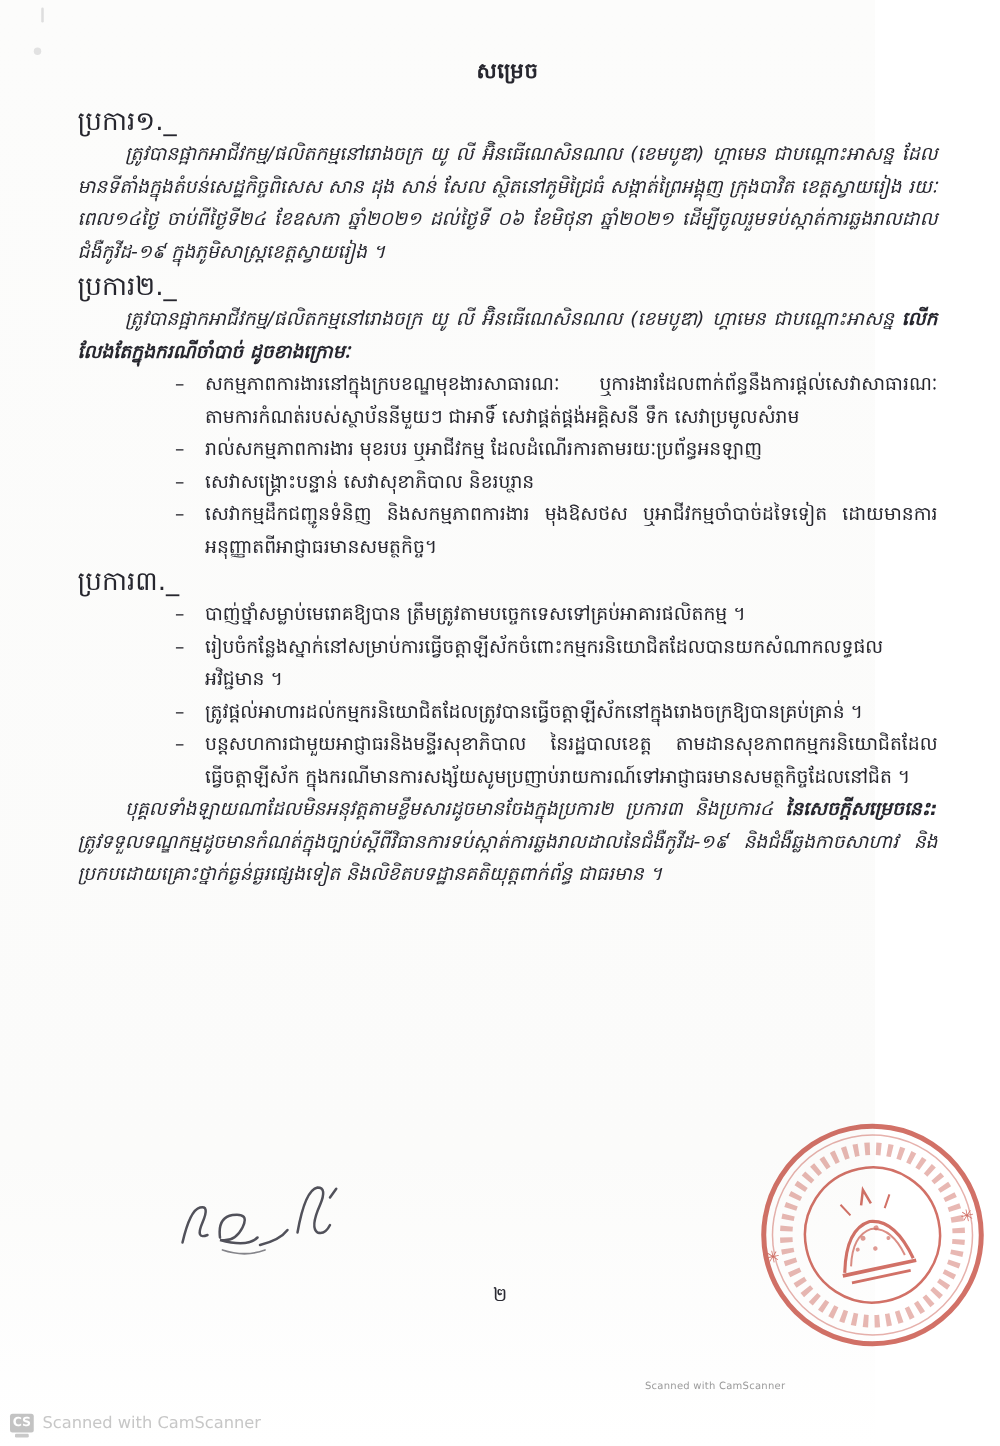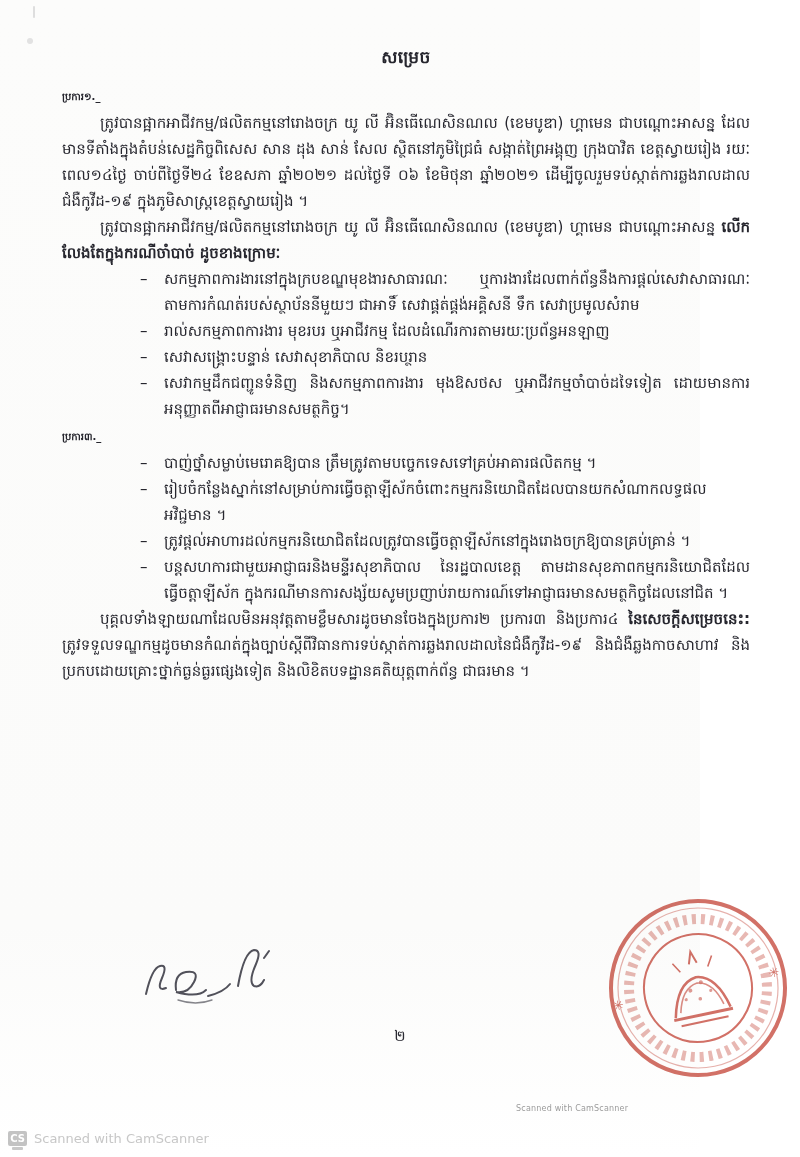--- a/index.html
+++ b/index.html
@@ -16,24 +16,24 @@
     position:absolute; top:44px; left:62px; width:688px;
     font-size:15px; line-height:26px;
   }
 
   .doc-title {
     text-align:center; font-weight:bold; font-size:17px;
     letter-spacing:.5px; margin-bottom:14px;
   }
 
   .article-heading {
-    font-weight:bold; font-size:10px; line-height:26px; margin-top:2px;
-  }
-
-  .para { text-indent:38px; text-align:justify; }
+    font-weight:normal; font-size:21px; line-height:26px; margin-top:2px;
+  }
+
+  .para { text-indent:38px; text-align:justify;font-style:italic; }
   .para .bold { font-weight:bold; }
 
   .bullets { margin-left:78px; }
   .bullet-row { display:flex; align-items:flex-start; }
   .bullet-marker { width:24px; flex:0 0 24px; }
   .bullet-text { flex:1; text-align:justify; }
 
   .signature {
     position:absolute; left:138px; top:942px; width:180px; height:80px;
     opacity:.85;
@@ -90,20 +90,21 @@
   <div class="content">
 
     <div class="doc-title">សម្រេច</div>
 
     <section>
       <div class="article-heading">ប្រការ១._</div>
       <p class="para">ត្រូវបានផ្អាកអាជីវកម្ម/ផលិតកម្មនៅរោងចក្រ យូ លី អ៊ិនធើណេសិនណល (ខេមបូឌា) ហ្គាមេន ជាបណ្ដោះអាសន្ន ដែលមានទីតាំងក្នុងតំបន់សេដ្ឋកិច្ចពិសេស សាន ដុង សាន់ សែល ស្ថិតនៅភូមិជ្រៃធំ សង្កាត់ព្រៃអង្គុញ ក្រុងបាវិត ខេត្តស្វាយរៀង រយៈពេល១៤ថ្ងៃ ចាប់ពីថ្ងៃទី២៤ ខែឧសភា ឆ្នាំ២០២១ ដល់ថ្ងៃទី ០៦ ខែមិថុនា ឆ្នាំ២០២១ ដើម្បីចូលរួមទប់ស្កាត់ការឆ្លងរាលដាលជំងឺកូវីដ-១៩ ក្នុងភូមិសាស្ត្រខេត្តស្វាយរៀង ។</p>
     </section>
 
     <section>
+      <div class="article-heading">ប្រការ២._</div>
       <p class="para"><span>ត្រូវបានផ្អាកអាជីវកម្ម/ផលិតកម្មនៅរោងចក្រ យូ លី អ៊ិនធើណេសិនណល (ខេមបូឌា) ហ្គាមេន ជាបណ្ដោះអាសន្ន </span><span class="bold">លើកលែងតែក្នុងករណីចាំបាច់ ដូចខាងក្រោមៈ</span></p>
       <div class="bullets">
         <div class="bullet-row">
           <span class="bullet-marker">–</span>
           <span class="bullet-text">សកម្មភាពការងារនៅក្នុងក្របខណ្ឌមុខងារសាធារណៈ ឬការងារដែលពាក់ព័ន្ធនឹងការផ្ដល់សេវាសាធារណៈ តាមការកំណត់របស់ស្ថាប័ននីមួយៗ ជាអាទិ៍ សេវាផ្គត់ផ្គង់អគ្គិសនី ទឹក សេវាប្រមូលសំរាម</span>
         </div>
         <div class="bullet-row">
           <span class="bullet-marker">–</span>
           <span class="bullet-text">រាល់សកម្មភាពការងារ មុខរបរ ឬអាជីវកម្ម ដែលដំណើរការតាមរយៈប្រព័ន្ធអនឡាញ</span>
         </div>

